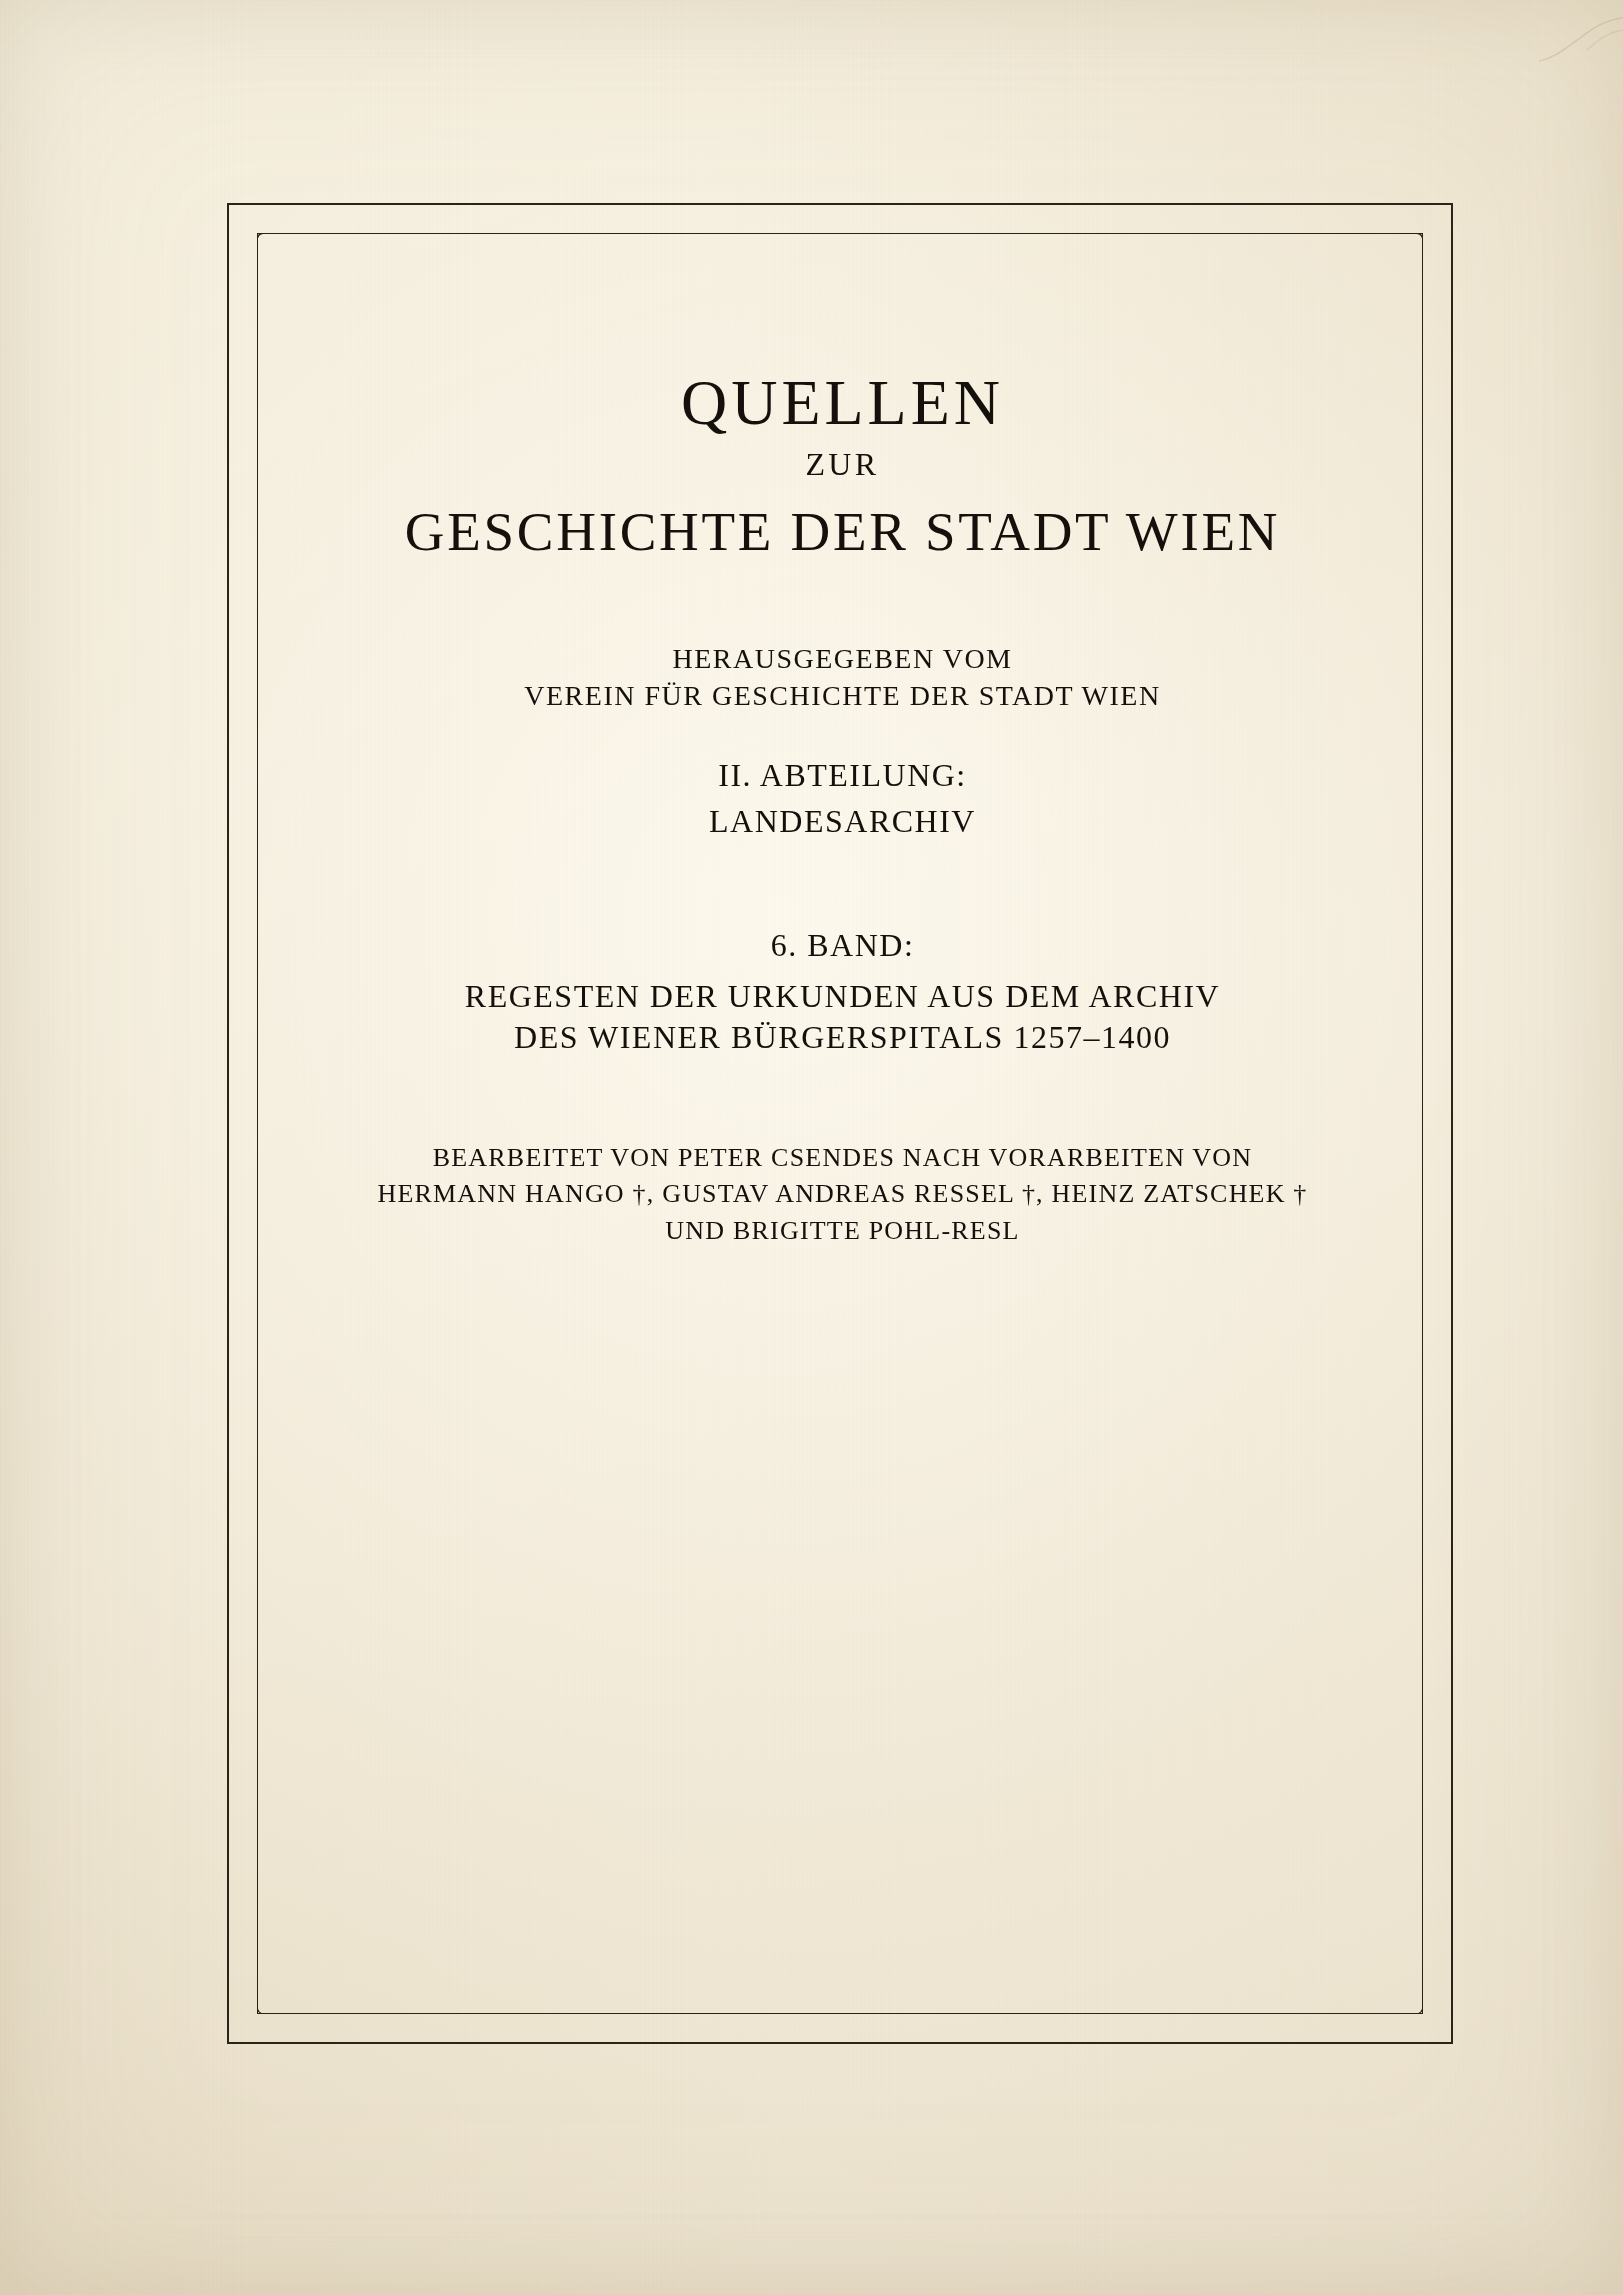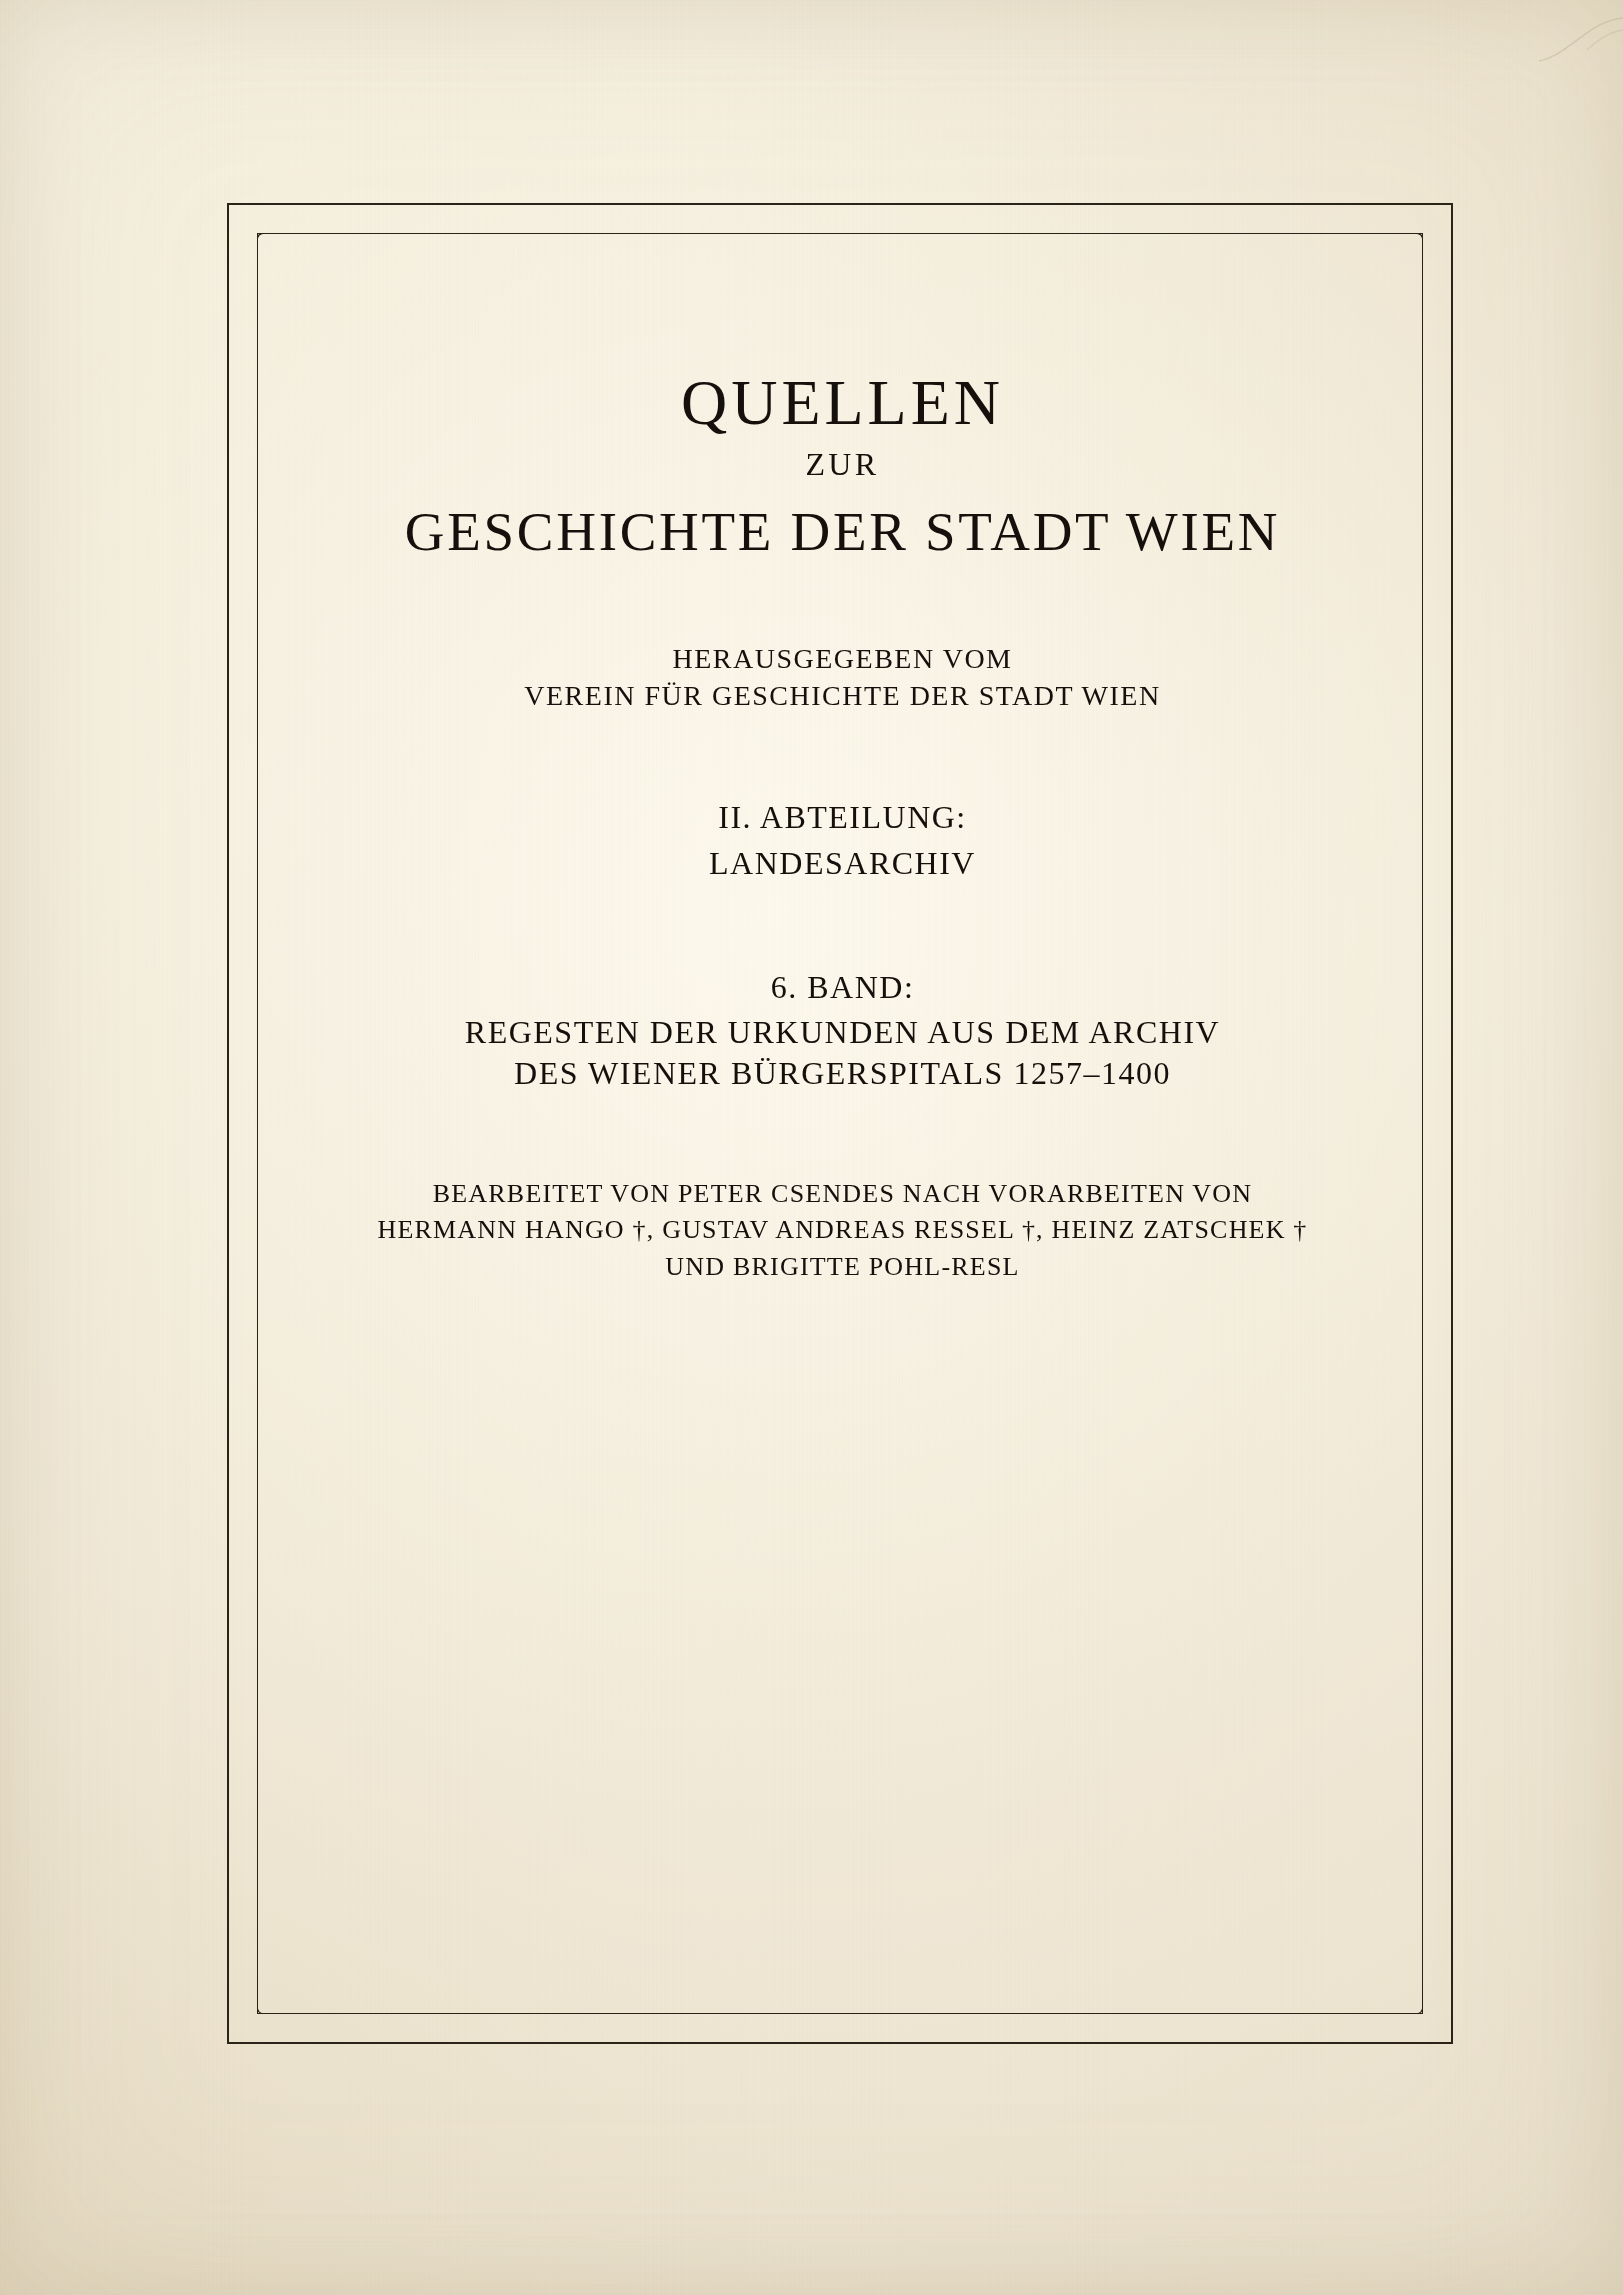--- a/index.html
+++ b/index.html
@@ -113,34 +113,34 @@
   }
 
   .editor-block {
     margin-top: 78px;
     font-size: 28px;
     letter-spacing: 1.5px;
     line-height: 1.32;
   }
 
   .section-block {
-    margin-top: 80px;
+    margin-top: 38px;
     font-size: 32px;
     letter-spacing: 1.5px;
     line-height: 1.42;
   }
 
   .volume-block {
     margin-top: 81px;
     font-size: 32px;
     letter-spacing: 1.5px;
     line-height: 1.30;
   }
   .volume-block .vol-label {
-    margin-bottom: 3px;
+    margin-bottom: 9px;
   }
 
   .credits-block {
     margin-top: 81px;
     font-size: 26px;
     letter-spacing: 1.2px;
     line-height: 1.40;
   }
 
   .line { display: block; }

